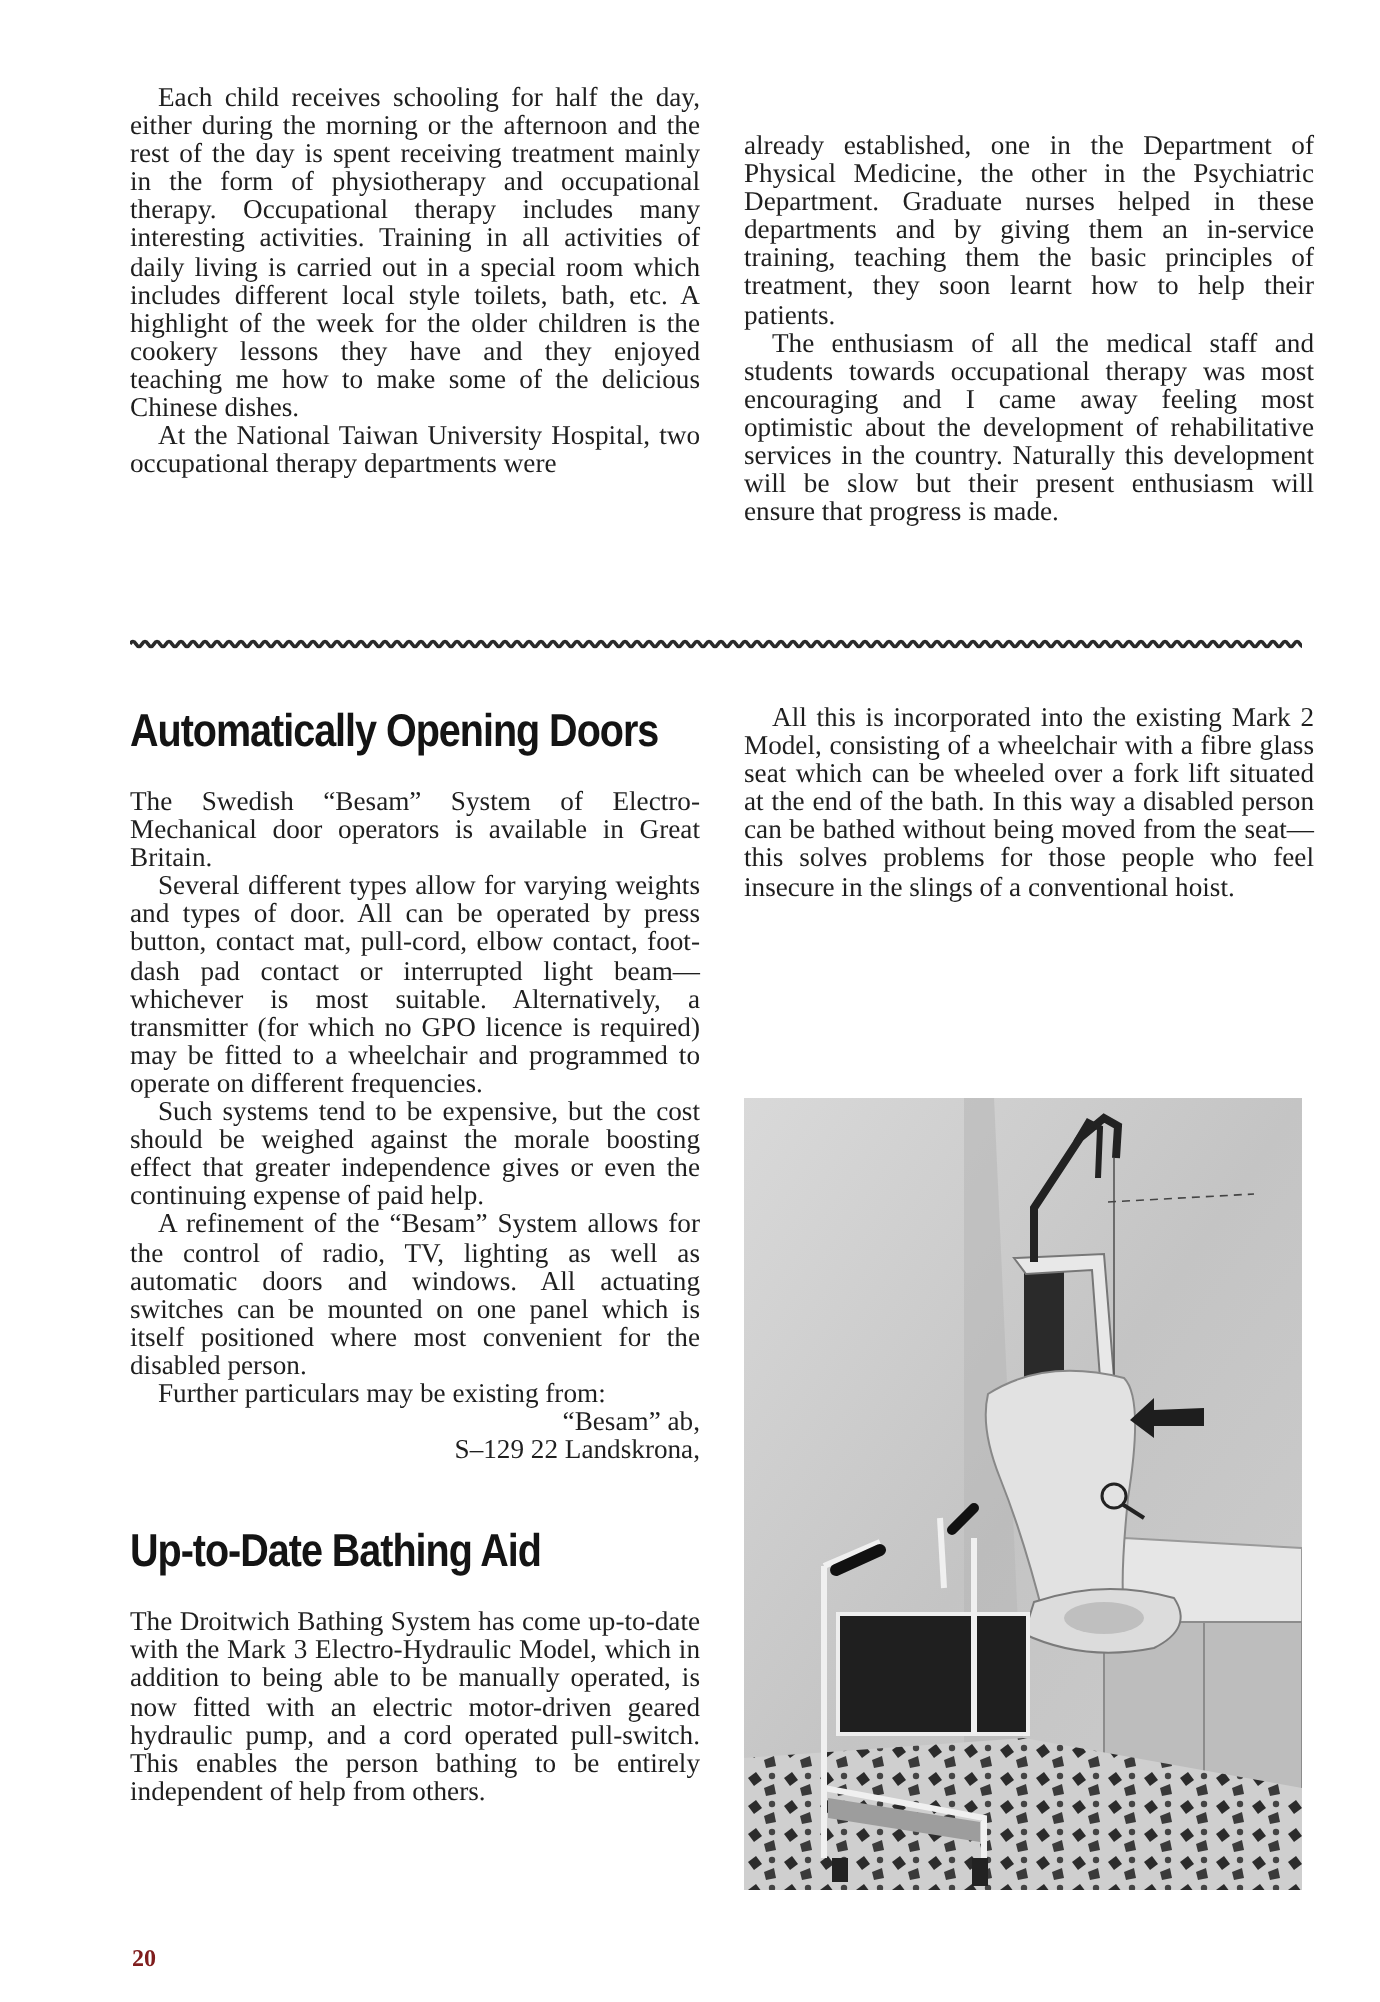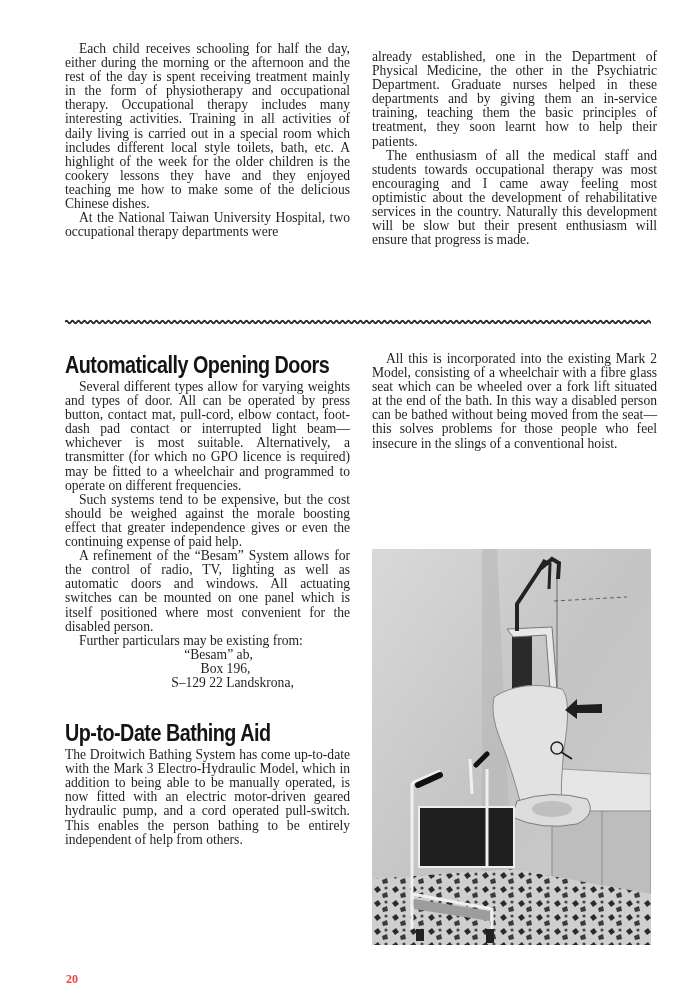--- a/index.html
+++ b/index.html
@@ -1,36 +1,36 @@
 <!DOCTYPE html>
 <html><head>
 <meta charset="utf-8">
 <style>
   html, body { margin: 0; padding: 0; background: #ffffff; }
   body { width: 690px; height: 1001px; position: relative; overflow: hidden;
          font-family: "Liberation Serif", "DejaVu Serif", serif; color: #1f1f1f; }
   .col { position: absolute; width: 285px; font-size: 13.6px; line-height: 14.1px;
          text-align: justify; }
   .col p { margin: 0; text-indent: 14px; hyphens: none; }
-  .col p.noindent { text-indent: 0; }
+  .col p.noindent { text-indent: 0; margin-top: 16px; }
   #col-tl { left: 65px; top: 42px; }
   #col-tr { left: 372px; top: 50px; }
   #col-bl { left: 65px; top: 352px; }
   #col-br { left: 372px; top: 352px; }
   .heading { font-family: "Liberation Sans", "DejaVu Sans", sans-serif; font-weight: bold;
              font-size: 23px; line-height: 26px; letter-spacing: -0.6px; margin: 0 0 2px 0;
              transform: scaleX(0.86); transform-origin: left center; white-space: nowrap;
              color: #141414; }
-  .addr { margin: 0; text-align: center; }
+  .addr { margin: 0; text-align: right; }
   .addr div { line-height: 14.1px; }
   .divider { position: absolute; left: 65px; top: 318px; width: 586px; height: 8px; }
   .photo { position: absolute; left: 372px; top: 549px; width: 279px; height: 396px;
            background: #cfcfcf; overflow: hidden; }
   .page-num { position: absolute; left: 66px; top: 972px; font-weight: bold; font-size: 12px;
-              font-family: "Liberation Serif", serif; color: #ef4444; }
+              font-family: "Liberation Serif", serif; color: #7f1d1d; }
   .gap2 { height: 30px; }
 </style>
 </head>
 <body>
 
 <div class="col" id="col-tl">
   <p>Each child receives schooling for half the day, either during the morning or the afternoon and the rest of the day is spent receiving treatment mainly in the form of physiotherapy and occupational therapy. Occupational therapy includes many interesting activities. Training in all activities of daily living is carried out in a special room which includes different local style toilets, bath, etc. A highlight of the week for the older children is the cookery lessons they have and they enjoyed teaching me how to make some of the delicious Chinese dishes.</p>
   <p>At the National Taiwan University Hospital, two occupational therapy departments were</p>
 </div>
 
@@ -38,27 +38,27 @@
   <p class="noindent">already established, one in the Department of Physical Medicine, the other in the Psychiatric Department. Graduate nurses helped in these departments and by giving them an in-service training, teaching them the basic principles of treatment, they soon learnt how to help their patients.</p>
   <p>The enthusiasm of all the medical staff and students towards occupational therapy was most encouraging and I came away feeling most optimistic about the development of rehabilitative services in the country. Naturally this development will be slow but their present enthusiasm will ensure that progress is made.</p>
 </div>
 
 <svg class="divider" viewBox="0 0 586 8" preserveAspectRatio="none">
   <path id="wave" d="M0 4 Q1.5 1.5 3 4 T6 4 Q7.5 1.5 9 4 T12 4 Q13.5 1.5 15 4 T18 4 Q19.5 1.5 21 4 T24 4 Q25.5 1.5 27 4 T30 4 Q31.5 1.5 33 4 T36 4 Q37.5 1.5 39 4 T42 4 Q43.5 1.5 45 4 T48 4 Q49.5 1.5 51 4 T54 4 Q55.5 1.5 57 4 T60 4 Q61.5 1.5 63 4 T66 4 Q67.5 1.5 69 4 T72 4 Q73.5 1.5 75 4 T78 4 Q79.5 1.5 81 4 T84 4 Q85.5 1.5 87 4 T90 4 Q91.5 1.5 93 4 T96 4 Q97.5 1.5 99 4 T102 4 Q103.5 1.5 105 4 T108 4 Q109.5 1.5 111 4 T114 4 Q115.5 1.5 117 4 T120 4 Q121.5 1.5 123 4 T126 4 Q127.5 1.5 129 4 T132 4 Q133.5 1.5 135 4 T138 4 Q139.5 1.5 141 4 T144 4 Q145.5 1.5 147 4 T150 4 Q151.5 1.5 153 4 T156 4 Q157.5 1.5 159 4 T162 4 Q163.5 1.5 165 4 T168 4 Q169.5 1.5 171 4 T174 4 Q175.5 1.5 177 4 T180 4 Q181.5 1.5 183 4 T186 4 Q187.5 1.5 189 4 T192 4 Q193.5 1.5 195 4 T198 4 Q199.5 1.5 201 4 T204 4 Q205.5 1.5 207 4 T210 4 Q211.5 1.5 213 4 T216 4 Q217.5 1.5 219 4 T222 4 Q223.5 1.5 225 4 T228 4 Q229.5 1.5 231 4 T234 4 Q235.5 1.5 237 4 T240 4 Q241.5 1.5 243 4 T246 4 Q247.5 1.5 249 4 T252 4 Q253.5 1.5 255 4 T258 4 Q259.5 1.5 261 4 T264 4 Q265.5 1.5 267 4 T270 4 Q271.5 1.5 273 4 T276 4 Q277.5 1.5 279 4 T282 4 Q283.5 1.5 285 4 T288 4 Q289.5 1.5 291 4 T294 4 Q295.5 1.5 297 4 T300 4 Q301.5 1.5 303 4 T306 4 Q307.5 1.5 309 4 T312 4 Q313.5 1.5 315 4 T318 4 Q319.5 1.5 321 4 T324 4 Q325.5 1.5 327 4 T330 4 Q331.5 1.5 333 4 T336 4 Q337.5 1.5 339 4 T342 4 Q343.5 1.5 345 4 T348 4 Q349.5 1.5 351 4 T354 4 Q355.5 1.5 357 4 T360 4 Q361.5 1.5 363 4 T366 4 Q367.5 1.5 369 4 T372 4 Q373.5 1.5 375 4 T378 4 Q379.5 1.5 381 4 T384 4 Q385.5 1.5 387 4 T390 4 Q391.5 1.5 393 4 T396 4 Q397.5 1.5 399 4 T402 4 Q403.5 1.5 405 4 T408 4 Q409.5 1.5 411 4 T414 4 Q415.5 1.5 417 4 T420 4 Q421.5 1.5 423 4 T426 4 Q427.5 1.5 429 4 T432 4 Q433.5 1.5 435 4 T438 4 Q439.5 1.5 441 4 T444 4 Q445.5 1.5 447 4 T450 4 Q451.5 1.5 453 4 T456 4 Q457.5 1.5 459 4 T462 4 Q463.5 1.5 465 4 T468 4 Q469.5 1.5 471 4 T474 4 Q475.5 1.5 477 4 T480 4 Q481.5 1.5 483 4 T486 4 Q487.5 1.5 489 4 T492 4 Q493.5 1.5 495 4 T498 4 Q499.5 1.5 501 4 T504 4 Q505.5 1.5 507 4 T510 4 Q511.5 1.5 513 4 T516 4 Q517.5 1.5 519 4 T522 4 Q523.5 1.5 525 4 T528 4 Q529.5 1.5 531 4 T534 4 Q535.5 1.5 537 4 T540 4 Q541.5 1.5 543 4 T546 4 Q547.5 1.5 549 4 T552 4 Q553.5 1.5 555 4 T558 4 Q559.5 1.5 561 4 T564 4 Q565.5 1.5 567 4 T570 4 Q571.5 1.5 573 4 T576 4 Q577.5 1.5 579 4 T582 4 Q583.5 1.5 585 4 T588 4" fill="none" stroke="#2a2a2a" stroke-width="1.8"></path>
 </svg>
 
 <div class="col" id="col-bl">
   <h2 class="heading">Automatically Opening Doors</h2>
+  <p class="noindent">The Swedish “Besam” System of Electro-Mechanical door operators is available in Great Britain.</p>
   <p>Several different types allow for varying weights and types of door. All can be operated by press button, contact mat, pull-cord, elbow contact, foot-dash pad contact or interrupted light beam—whichever is most suitable. Alternatively, a transmitter (for which no GPO licence is required) may be fitted to a wheelchair and programmed to operate on different frequencies.</p>
   <p>Such systems tend to be expensive, but the cost should be weighed against the morale boosting effect that greater independence gives or even the continuing expense of paid help.</p>
   <p>A refinement of the “Besam” System allows for the control of radio, TV, lighting as well as automatic doors and windows. All actuating switches can be mounted on one panel which is itself positioned where most convenient for the disabled person.</p>
   <p>Further particulars may be existing from:</p>
   <div class="addr">
     <div style="padding-left:22px">“Besam” ab,</div>
-    <div style="padding-left:36px">Box 196,</div>
     <div style="padding-left:50px">S–129 22 Landskrona,</div>
   </div>
   <div class="gap2"></div>
   <h2 class="heading">Up-to-Date Bathing Aid</h2>
   <p class="noindent">The Droitwich Bathing System has come up-to-date with the Mark 3 Electro-Hydraulic Model, which in addition to being able to be manually operated, is now fitted with an electric motor-driven geared hydraulic pump, and a cord operated pull-switch. This enables the person bathing to be entirely independent of help from others.</p>
 </div>
 
 <div class="col" id="col-br">
   <p>All this is incorporated into the existing Mark 2 Model, consisting of a wheelchair with a fibre glass seat which can be wheeled over a fork lift situated at the end of the bath. In this way a disabled person can be bathed without being moved from the seat—this solves problems for those people who feel insecure in the slings of a conventional hoist.</p>
 </div>

